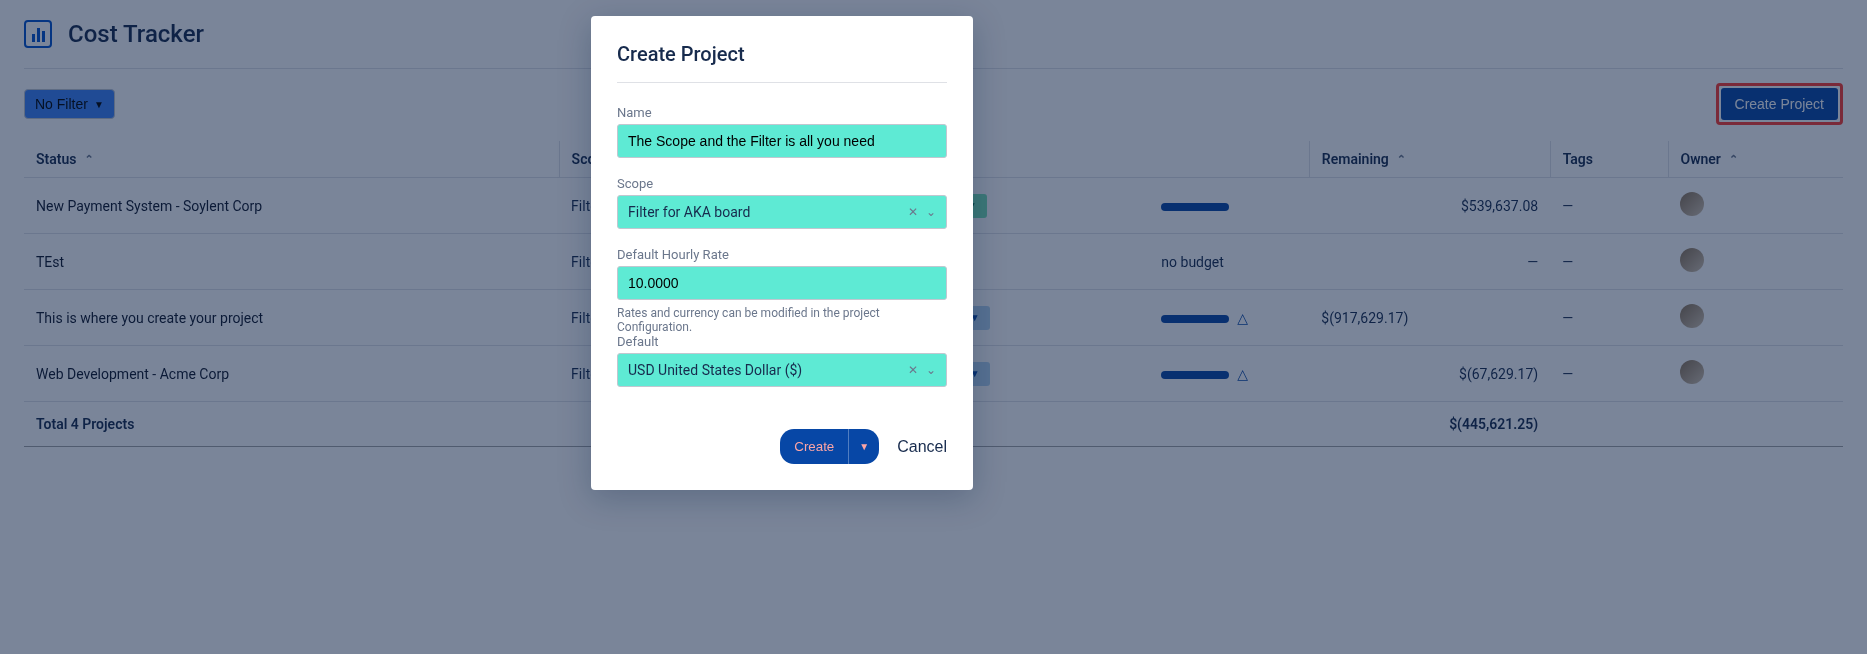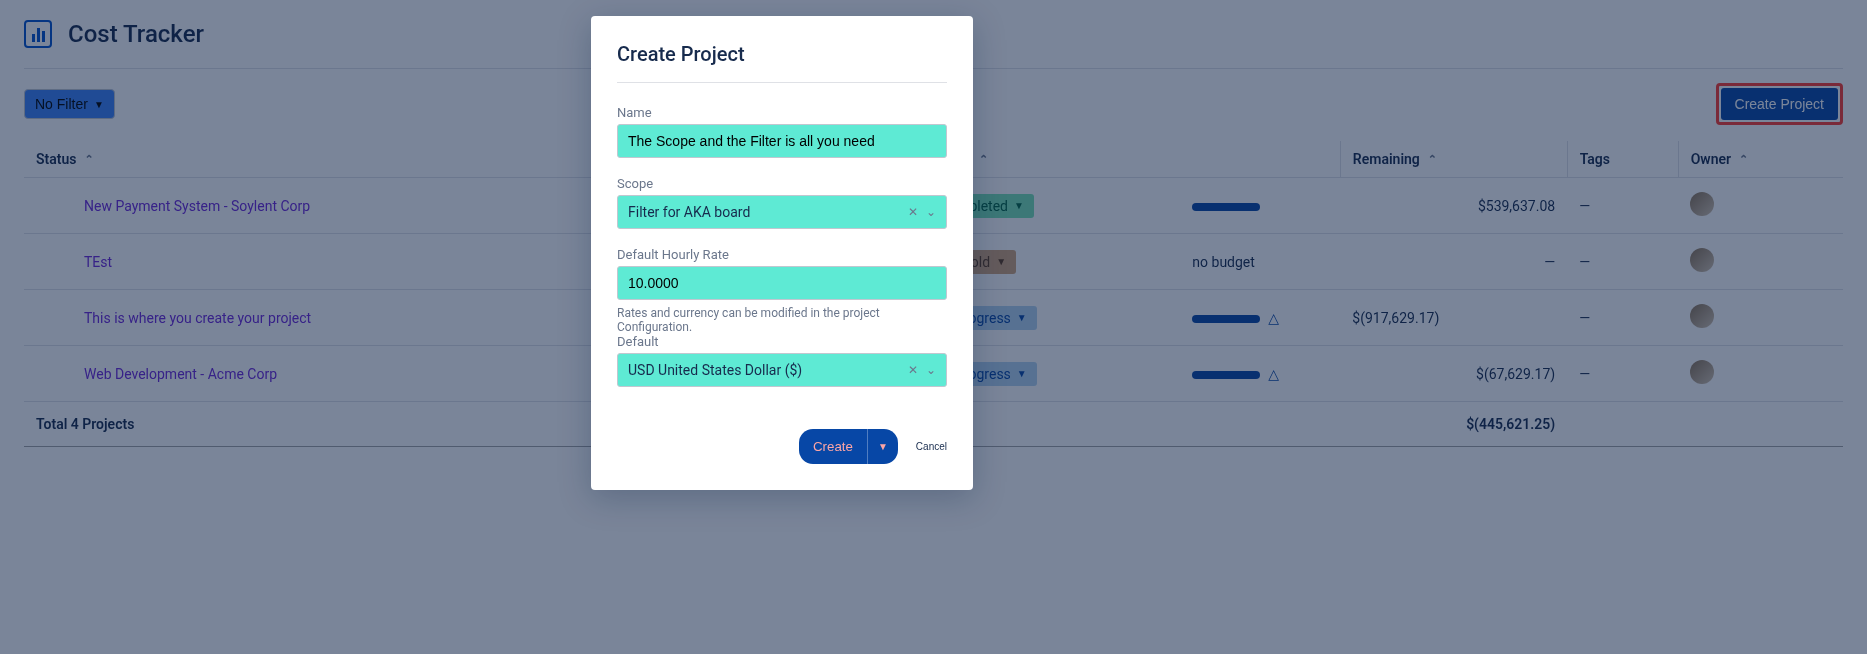--- a/index.html
+++ b/index.html
@@ -14,21 +14,21 @@
     .toolbar { display: flex; justify-content: space-between; align-items: center; margin-bottom: 16px; border-top: 1px solid #dfe1e6; padding-top: 14px; }
     .filter-btn { border: 1px solid #c1c7d0; background: #3b82f6; border-radius: 4px; padding: 6px 10px; display: inline-flex; align-items: center; gap: 6px; cursor: pointer; font-size: 14px; }
     .create-btn-wrap { border: 3px solid #ff3a2e; padding: 2px; border-radius: 4px; }
     .create-btn { background: #0747a6; color: #fff; border: none; border-radius: 3px; padding: 8px 14px; font-size: 14px; cursor: pointer; }
     .caret { font-size: 10px; }
     table { width: 100%; border-collapse: collapse; }
     th { text-align: left; padding: 10px 12px; font-weight: 600; font-size: 14px; color: #172b4d; border-bottom: 1px solid #dfe1e6; }
     .sort { display: inline-flex; align-items: center; gap: 8px; }
     .sort-icon { font-size: 11px; color: #6b778c; }
     td { padding: 14px 12px; border-bottom: 1px solid #dfe1e6; font-size: 14px; vertical-align: middle; }
-    .link { color: #6d28d9; margin-left: 48px; }
+    .link { color: #0f172a; }
     .status-pill { display: inline-flex; align-items: center; gap: 6px; padding: 4px 10px; border-radius: 3px; font-size: 14px; }
     .completed { background: #79e2b6; color: #006644; }
     .onhold { background: #d0a47a; color: #5e3b1e; }
     .inprogress { background: #b3d4f0; color: #0747a6; }
     .pill-caret { font-size: 10px; }
     .progress-bar { width: 68px; height: 8px; background: #0747a6; border-radius: 4px; display: inline-block; }
     .warn { color: #0747a6; margin-left: 8px; }
     .dash { color: #172b4d; }
     .avatar { width: 24px; height: 24px; border-radius: 50%; background: linear-gradient(135deg, #8b7355, #d4c5b0); display: inline-block; }
     .total-row td { font-weight: 600; border-bottom: 1px solid #a3a3a3; }
@@ -39,21 +39,21 @@
     .modal-hr { border: none; border-top: 1px solid #dfe1e6; margin-bottom: 22px; }
     .form-label { font-size: 13px; color: #6b778c; margin-bottom: 4px; display: block; }
     .form-field { width: 100%; border: 1px solid #c1c7d0; border-radius: 3px; padding: 8px 10px; font-size: 14px; margin-bottom: 18px; background: #5eead4; }
     .form-field.combo { display: flex; align-items: center; justify-content: space-between; }
     .combo-controls { display: flex; gap: 8px; color: #6b778c; font-size: 12px; }
     .helper { font-size: 12px; color: #6b778c; margin-top: -12px; }
     .modal-footer { display: flex; justify-content: flex-end; align-items: center; gap: 18px; margin-top: 42px; }
     .btn-create { background: #0747a6; color: #fca5a5; border: none; border-radius: 14px; display: inline-flex; align-items: stretch; overflow: hidden; }
     .btn-create .main { padding: 10px 14px; }
     .btn-create .split { padding: 10px 10px; border-left: 1px solid rgba(255,255,255,0.3); font-size: 10px; display: flex; align-items: center; }
-    .btn-cancel { background: none; border: none; color: #172b4d; font-size: 10px; cursor: pointer; }
+    .btn-cancel { background: none; border: none; color: #172b4d; font-size: 16px; cursor: pointer; }
     .clear-x { cursor: pointer; }
   </style>
 </head>
 <body>
 
 <div class="page">
   <div class="header">
     <div class="app-icon">
       <div class="bar b1"></div>
         <div class="bar b2"></div>

